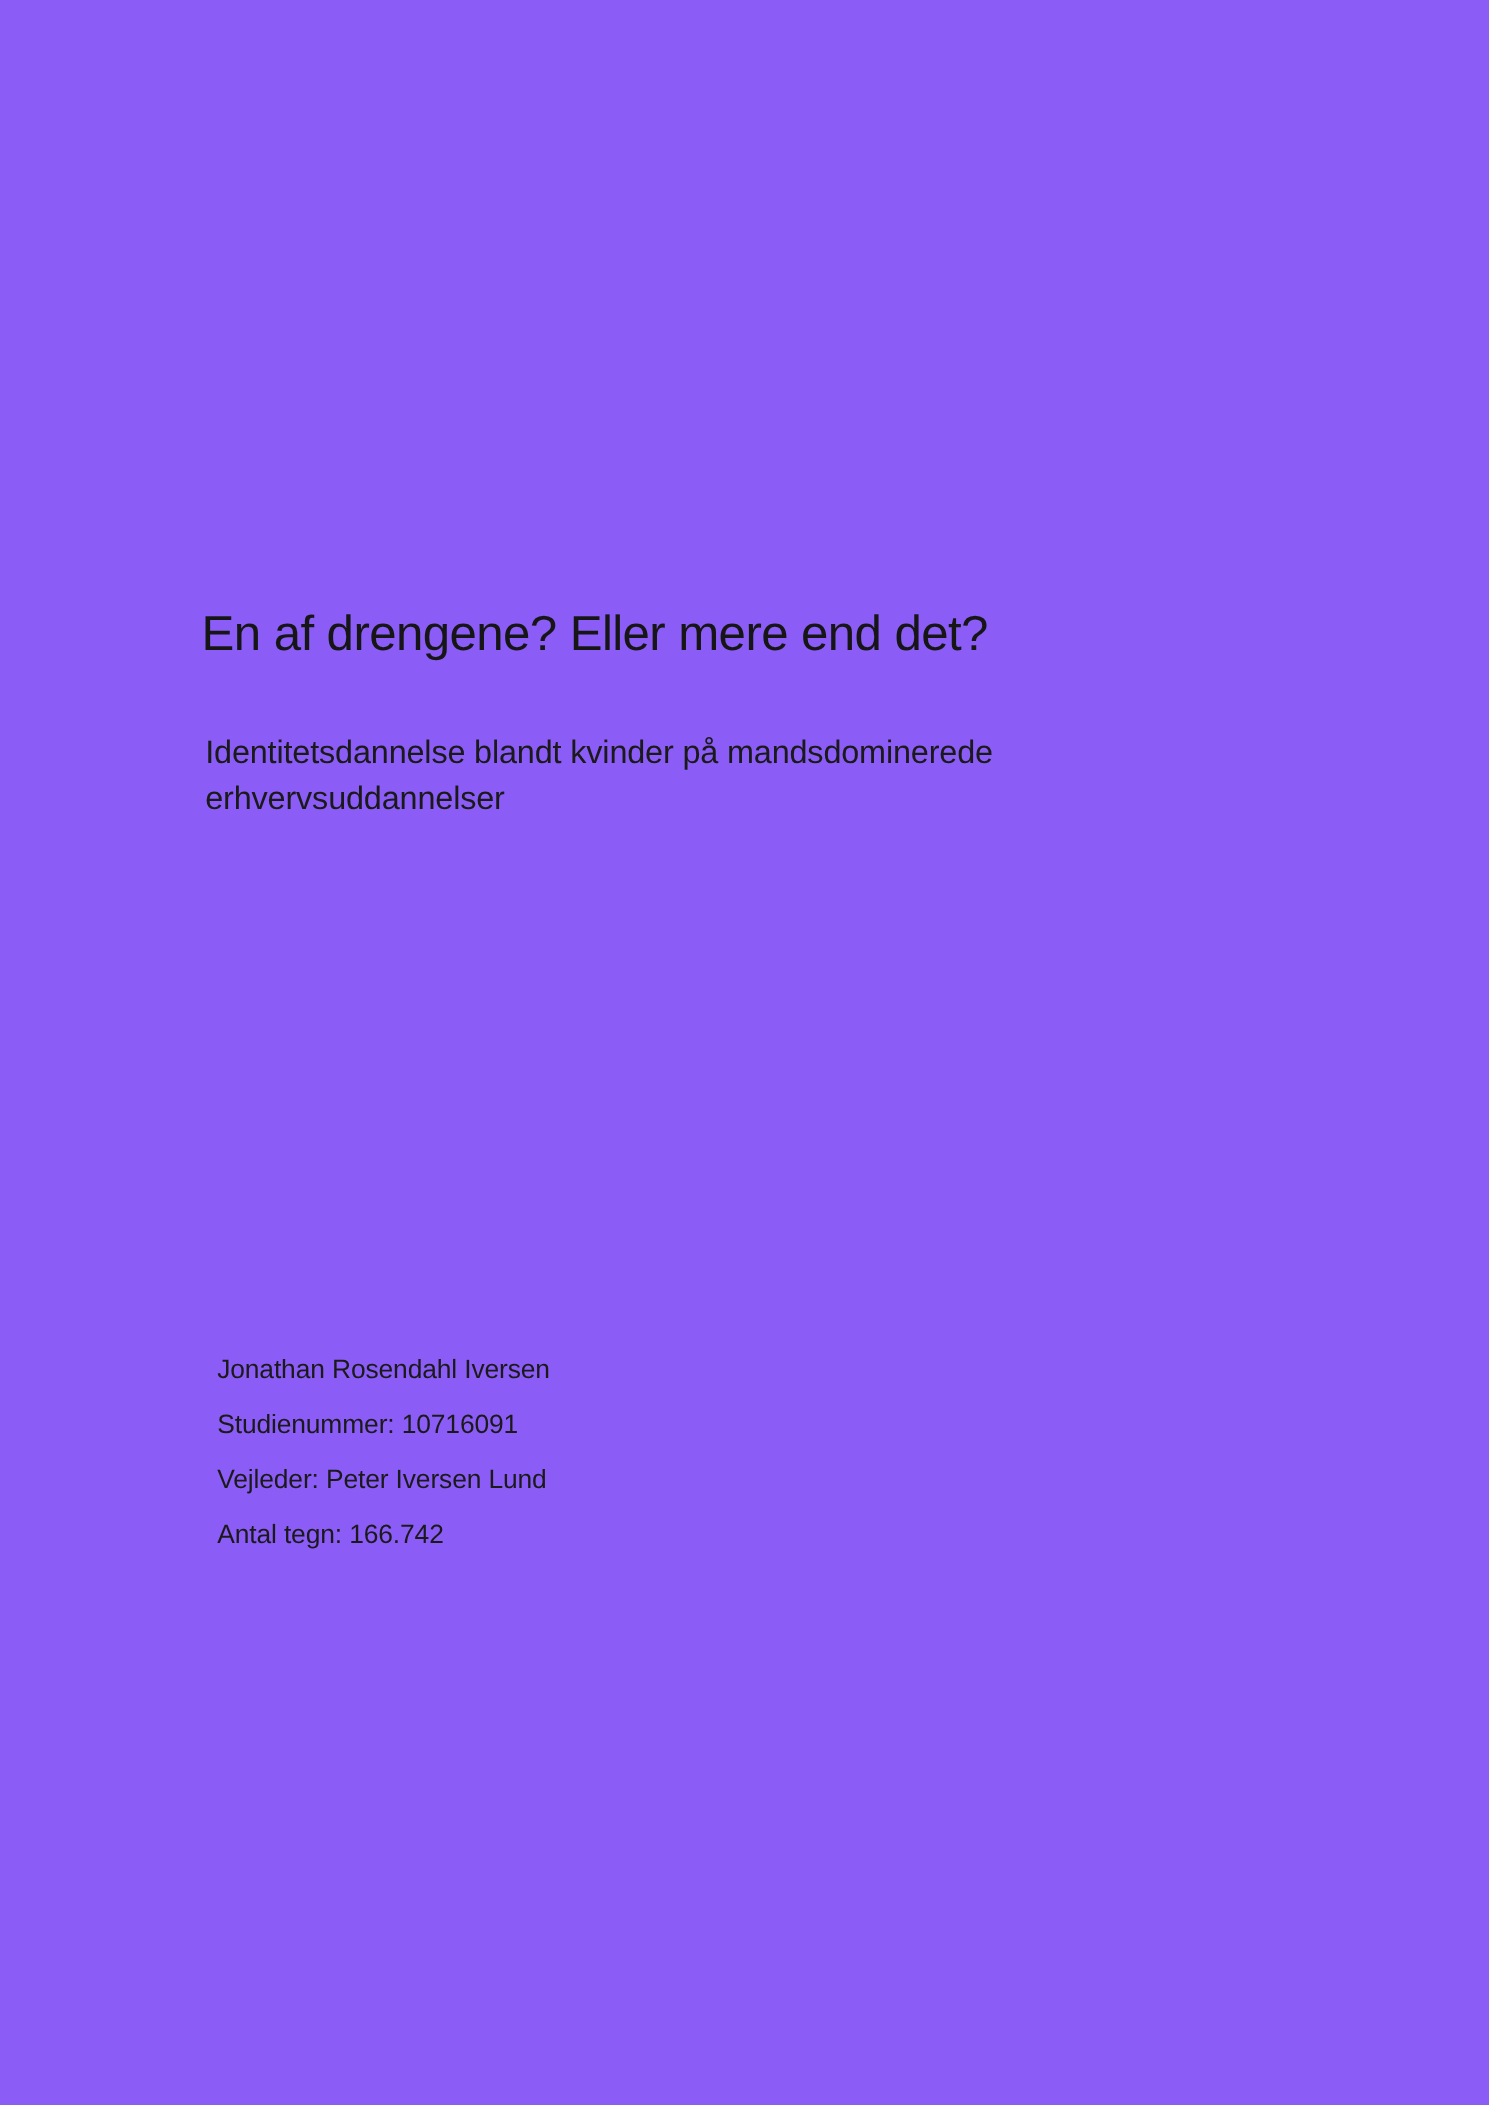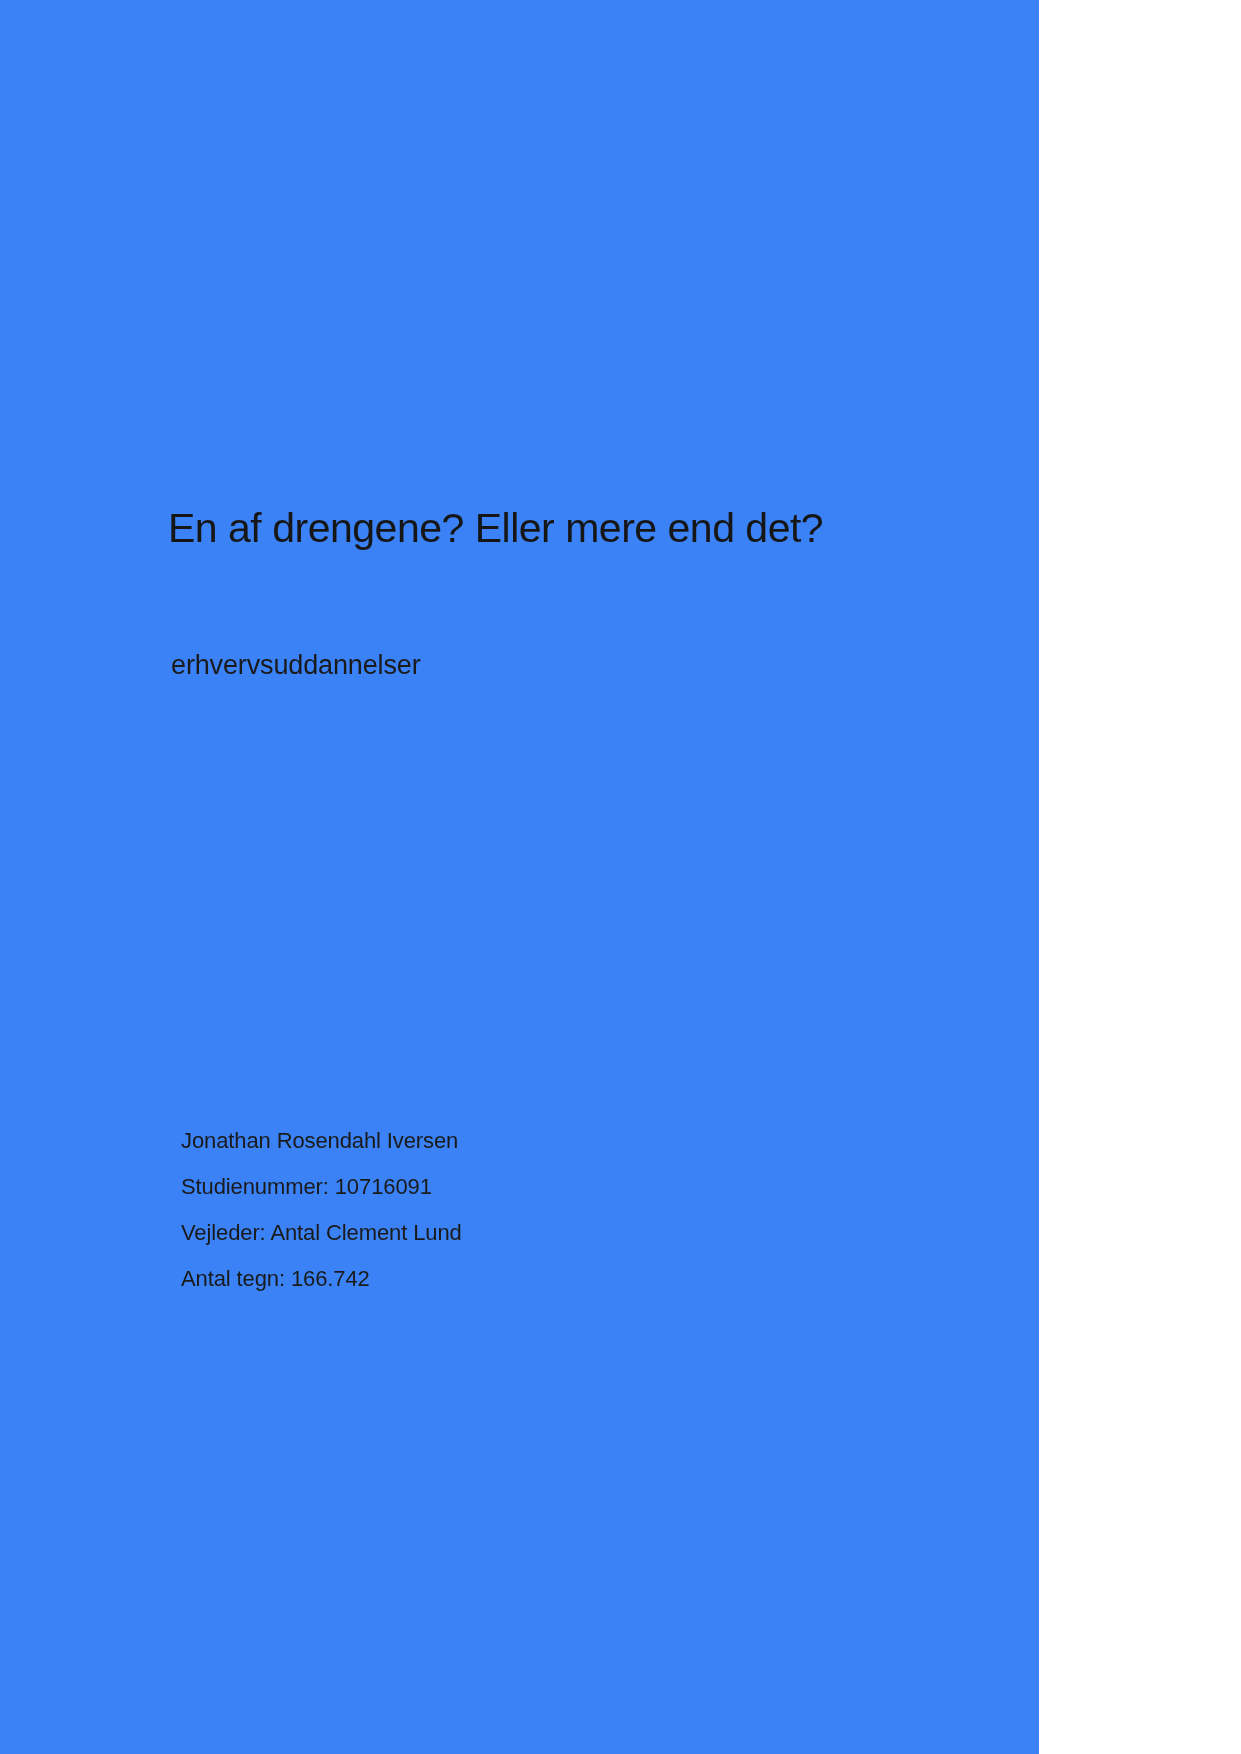--- a/index.html
+++ b/index.html
@@ -2,23 +2,23 @@
 <html><head>
 <meta charset="utf-8">
 <style>
   html, body {
     margin: 0;
     padding: 0;
     background: #ffffff;
   }
   .page {
     position: relative;
-    width: 1039px;
+    width: 1241px;
     height: 1754px;
-    background: #3b82f6;
+    background: #8b5cf6;
     font-family: "Liberation Sans", "DejaVu Sans", sans-serif;
     color: #1a1a1a;
     overflow: hidden;
   }
   .doc-title {
     position: absolute;
     left: 168px;
     top: 505px;
     font-size: 41px;
     font-weight: 400;
@@ -61,26 +61,26 @@
   .detail-chars    { top: 1266px; }
 </style>
 </head>
 <body>
 
 <div class="page">
 
   <div class="doc-title">En af drengene? Eller mere end det?</div>
 
   <div class="doc-subtitle">
-    <br>
+    <span>Identitetsdannelse blandt kvinder på mandsdominerede</span><br>
     <span>erhvervsuddannelser</span>
   </div>
 
 
   <div class="detail-line detail-author">Jonathan Rosendahl Iversen</div>
 
   <div class="detail-line detail-studnum">Studienummer: 10716091</div>
 
-  <div class="detail-line detail-advisor">Vejleder: Antal Clement Lund</div>
+  <div class="detail-line detail-advisor">Vejleder: Peter Iversen Lund</div>
 
   <div class="detail-line detail-chars">Antal tegn: 166.742</div>
 
 </div>
 
 </body></html>

